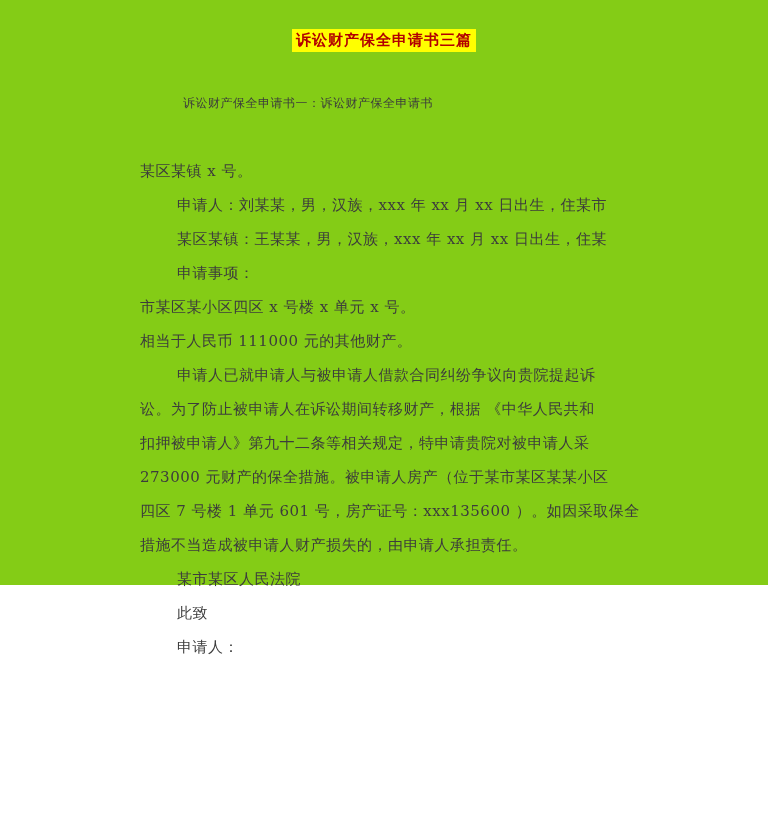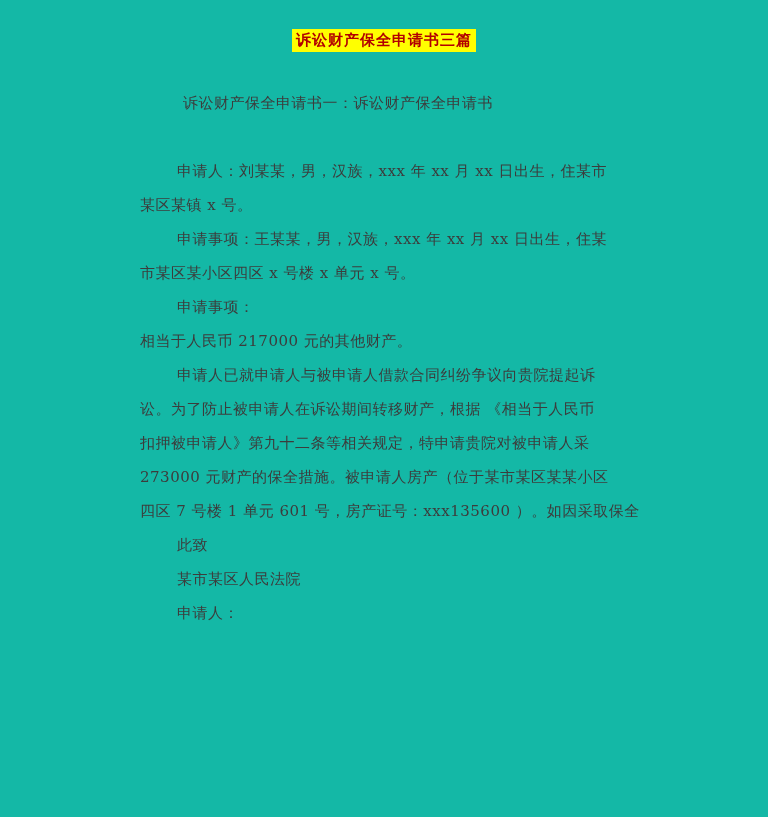--- a/index.html
+++ b/index.html
@@ -9,22 +9,22 @@
   }
   body {
     width: 768px;
     height: 817px;
     overflow: hidden;
     font-family: "DejaVu Serif", "Liberation Serif", serif;
   }
   .page {
     position: relative;
     width: 768px;
-    height: 817px;
-    background: #14b8a6;
+    height: 585px;
+    background: #84cc16;
   }
   .doc-title-wrap {
     position: absolute;
     top: 29px;
     left: 0;
     width: 100%;
     text-align: center;
   }
   .doc-title {
     display: inline-block;
@@ -39,21 +39,21 @@
   .content {
     position: absolute;
     left: 140px;
     top: 86px;
     width: 505px;
   }
   .subtitle {
     height: 34px;
     line-height: 34px;
     padding-left: 43px;
-    font-size: 15px;
+    font-size: 12px;
     letter-spacing: 0.5px;
     color: var(--text-color, #3c3c3c);
     white-space: nowrap;
   }
   .spacer {
     height: 34px;
   }
   .line {
     height: 34px;
     line-height: 34px;
@@ -74,30 +74,31 @@
   <div class="doc-title-wrap">
     <span class="doc-title">诉讼财产保全申请书三篇</span>
   </div>
 
   <div class="content">
 
     <div class="subtitle">诉讼财产保全申请书一：诉讼财产保全申请书</div>
 
     <div class="spacer"></div>
 
+    <div class="line">某区某镇 x 号。</div>
     <div class="line indent">申请人：刘某某，男，汉族，xxx 年 xx 月 xx 日出生，住某市</div>
-    <div class="line">某区某镇 x 号。</div>
-    <div class="line indent">申请事项：王某某，男，汉族，xxx 年 xx 月 xx 日出生，住某</div>
+    <div class="line indent">某区某镇：王某某，男，汉族，xxx 年 xx 月 xx 日出生，住某</div>
+    <div class="line indent">申请事项：</div>
     <div class="line">市某区某小区四区 x 号楼 x 单元 x 号。</div>
-    <div class="line indent">申请事项：</div>
-    <div class="line">相当于人民币 217000 元的其他财产。</div>
+    <div class="line">相当于人民币 111000 元的其他财产。</div>
     <div class="line indent">申请人已就申请人与被申请人借款合同纠纷争议向贵院提起诉</div>
-    <div class="line">讼。为了防止被申请人在诉讼期间转移财产，根据 《相当于人民币</div>
+    <div class="line">讼。为了防止被申请人在诉讼期间转移财产，根据 《中华人民共和</div>
     <div class="line">扣押被申请人》第九十二条等相关规定，特申请贵院对被申请人采</div>
     <div class="line">273000 元财产的保全措施。被申请人房产（位于某市某区某某小区</div>
     <div class="line">四区 7 号楼 1 单元 601 号，房产证号：xxx135600 ）。如因采取保全</div>
+    <div class="line">措施不当造成被申请人财产损失的，由申请人承担责任。</div>
+    <div class="line indent">某市某区人民法院</div>
     <div class="line indent">此致</div>
-    <div class="line indent">某市某区人民法院</div>
     <div class="line indent">申请人：</div>
 
   </div>
 
 </div>
 
 </body></html>

